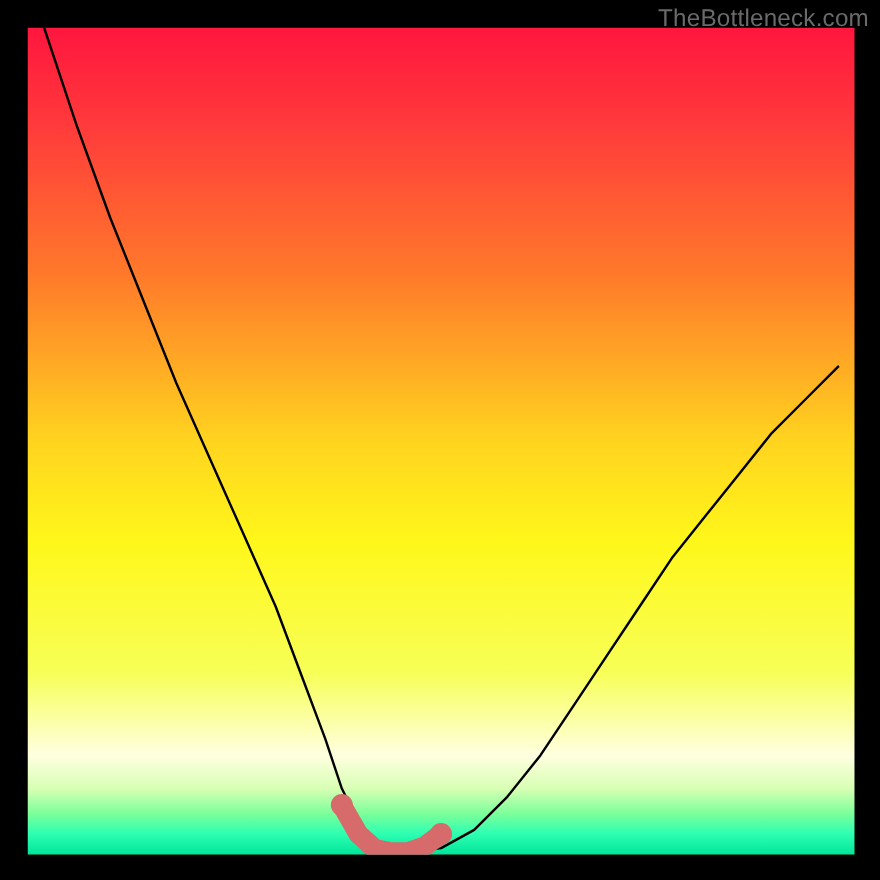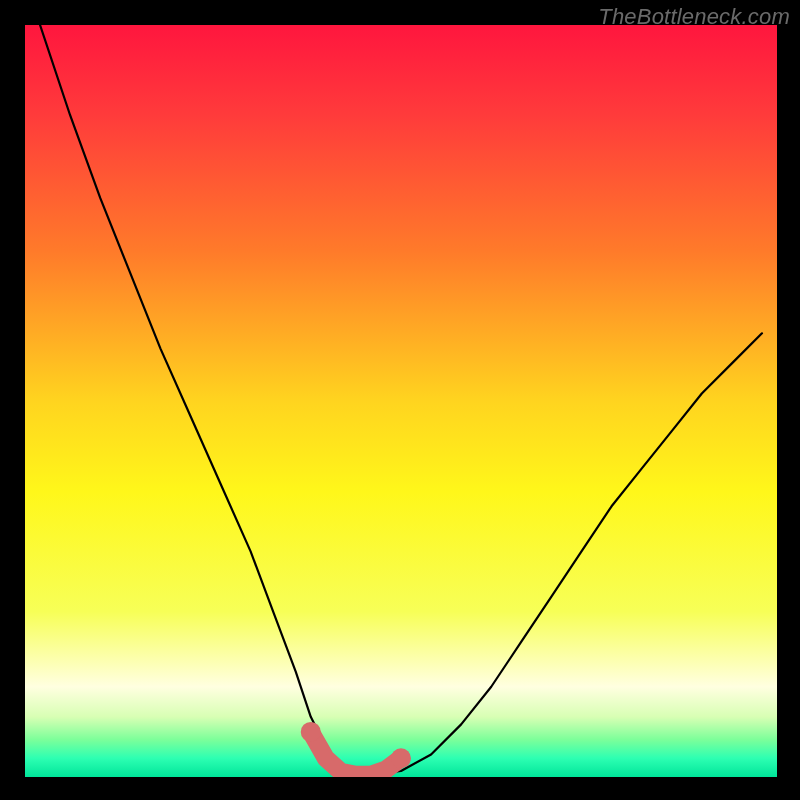--- a/index.html
+++ b/index.html
@@ -8,21 +8,20 @@
     width: 800px;
     height: 800px;
     overflow: hidden;
     font-family: Arial, Helvetica, sans-serif;
   }
   .frame {
     width: 800px;
     height: 800px;
     background: #000;
     position: relative;
-    font-style: italic;
   }
   .plot {
     position: absolute;
     background: #000;
   }
   .watermark {
     position: absolute;
     top: 4px;
     right: 10px;
     color: #6a6a6a;

